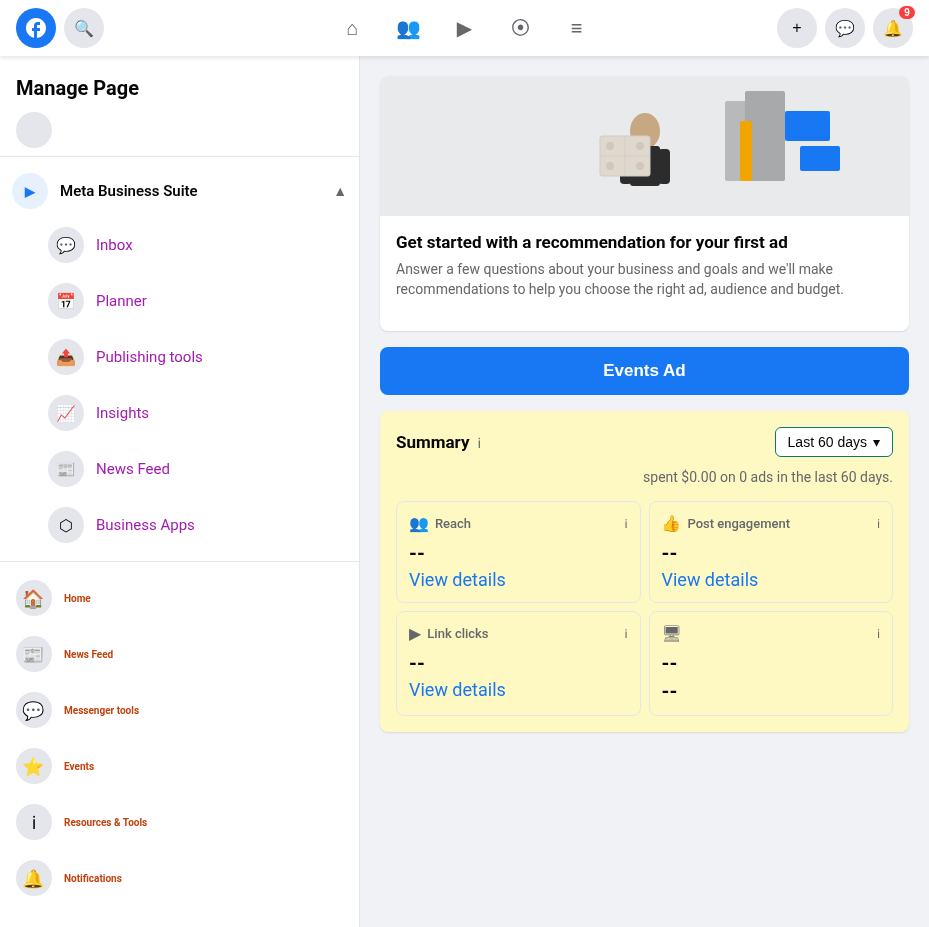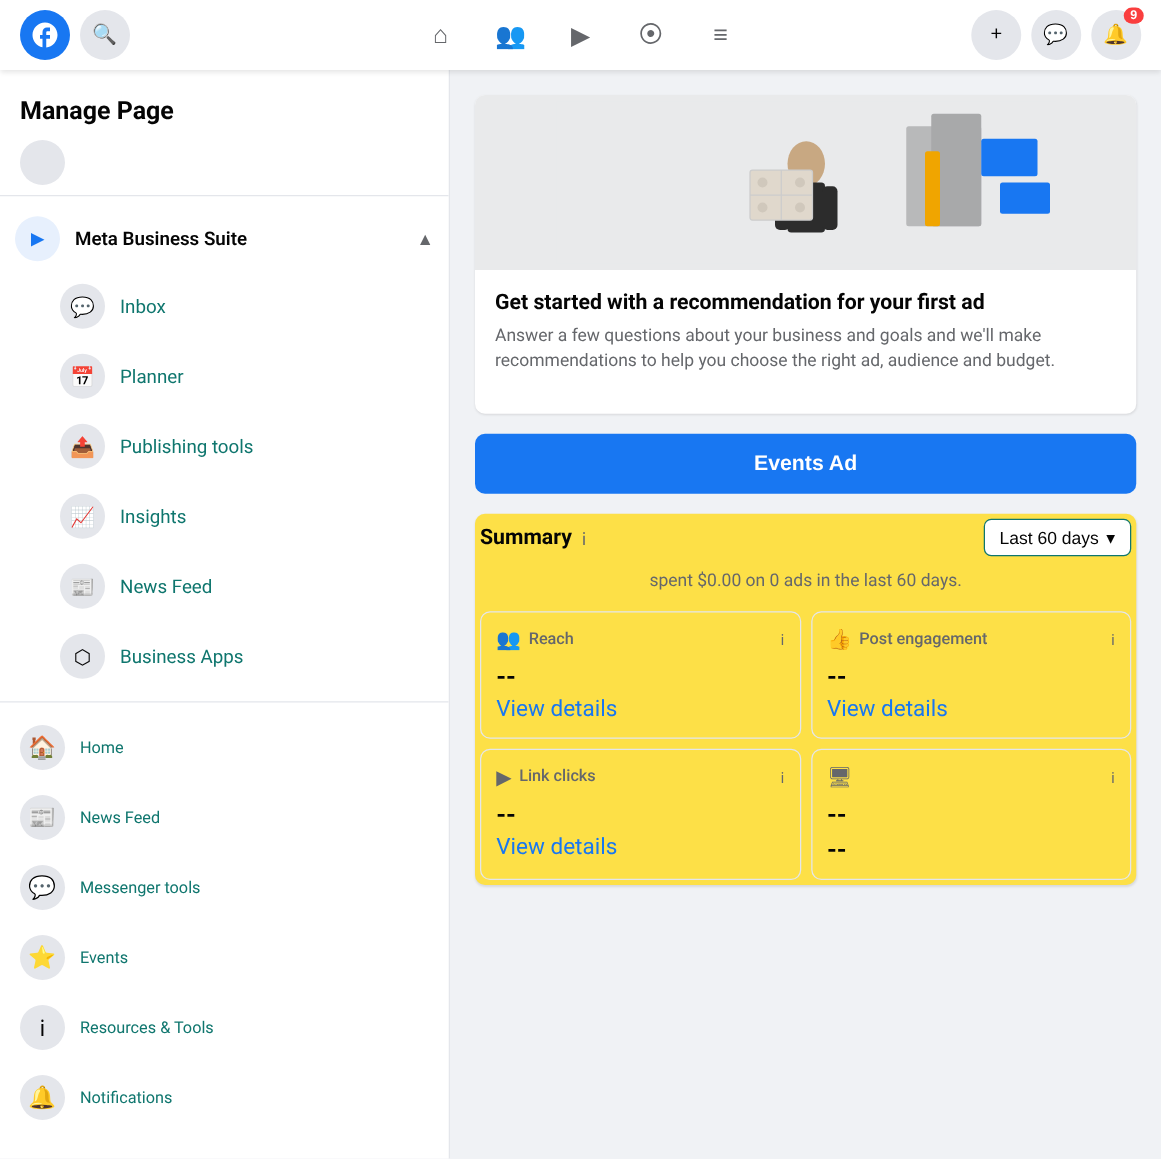--- a/index.html
+++ b/index.html
@@ -59,33 +59,33 @@
     .sidebar-sub-item {
       display: flex;
       align-items: center;
       gap: 12px;
       padding: 10px 8px 10px 16px;
       border-radius: 8px;
       cursor: pointer;
       margin-left: 24px;
     }
     .sub-item-icon { width: 36px; height: 36px; background: #e4e6eb; border-radius: 50%; display: flex; align-items: center; justify-content: center; font-size: 16px; color: #050505; flex-shrink: 0; }
-    .sub-item-label { font-size: 15px; color: #0f766e; }
+    .sub-item-label { font-size: 15px; color: #a21caf; }
 
     .sidebar-item {
       display: flex;
       align-items: center;
       gap: 12px;
       padding: 10px 12px;
       border-radius: 8px;
       cursor: pointer;
       margin: 0 4px;
     }
     .sidebar-item-icon { width: 36px; height: 36px; background: #e4e6eb; border-radius: 50%; display: flex; align-items: center; justify-content: center; font-size: 18px; color: #050505; flex-shrink: 0; }
-    .sidebar-item-label { font-size: 13px; color: #0f766e; }
+    .sidebar-item-label { font-size: 10px; color: #c2410c; font-weight: bold; }
 
     
     .content-area {
       flex: 1;
       overflow-y: auto;
       padding: 20px;
       background: #f0f2f5;
     }
 
     .ad-center-title { font-size: 20px; font-weight: 700; color: #050505; margin-bottom: 16px; }
@@ -136,23 +136,23 @@
       border-radius: 8px;
       padding: 14px;
       font-size: 17px;
       font-weight: 600;
       cursor: pointer;
       margin-bottom: 16px;
       text-align: center;
     }
 
     .summary-card {
-      background: #fde047;
-      border-radius: 8px;
-      padding: 4px;
+      background: #fef9c3;
+      border-radius: 8px;
+      padding: 16px;
       box-shadow: 0 1px 2px rgba(0,0,0,0.1);
     }
     .summary-header {
       display: flex;
       align-items: center;
       justify-content: space-between;
       margin-bottom: 12px;
     }
     .summary-title-row { display: flex; align-items: center; gap: 8px; }
     .summary-title { font-size: 17px; font-weight: 700; color: #050505; }
@@ -164,21 +164,21 @@
       background: #fff;
       border: 1px solid #0f766e;
       border-radius: 6px;
       padding: 6px 12px;
       font-size: 14px;
       font-weight: 500;
       color: #050505;
       cursor: pointer;
     }
 
-    .spent-text { font-size: 14px; color: #65676b; text-align: center; margin-bottom: 16px; }
+    .spent-text { font-size: 14px; color: #65676b; text-align: right; margin-bottom: 16px; }
 
     .summary-grid { display: grid; grid-template-columns: 1fr 1fr; gap: 8px; }
     .summary-tile {
       border: 1px solid #e4e6eb;
       border-radius: 8px;
       padding: 12px;
     }
     .tile-header { display: flex; align-items: center; justify-content: space-between; margin-bottom: 8px; }
     .tile-label-row { display: flex; align-items: center; gap: 6px; }
     .tile-icon { font-size: 16px; color: #65676b; }

